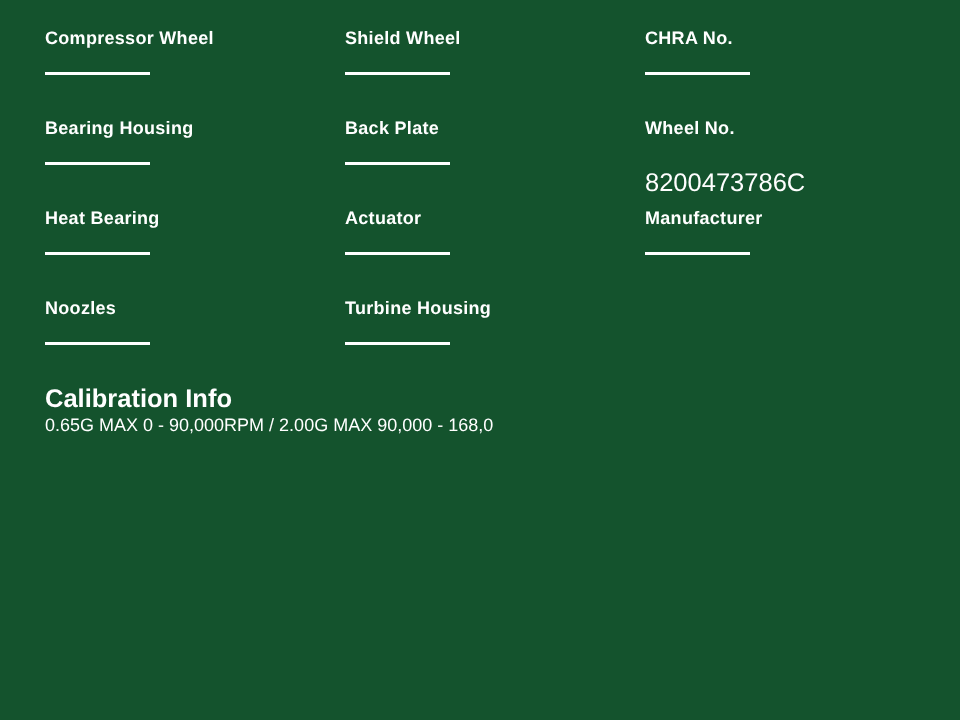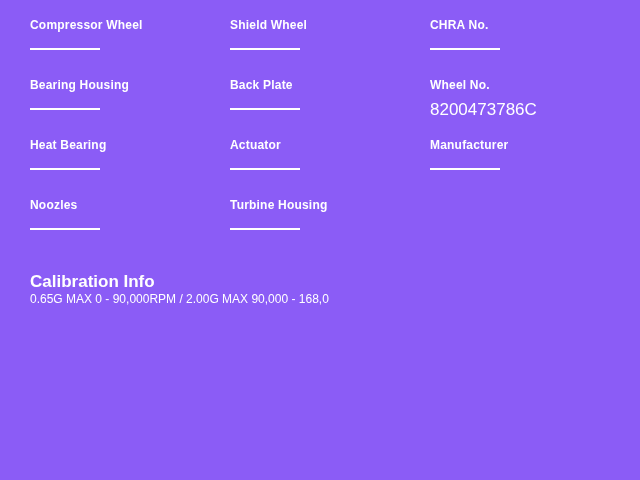--- a/index.html
+++ b/index.html
@@ -8,54 +8,54 @@
     height: 480px;
     background: #000000;
     color: #ffffff;
     font-family: "Liberation Sans", sans-serif;
     overflow: hidden;
     position: relative;
   }
   .screen {
     position: absolute;
     inset: 0;
-    background: #8b5cf6;
+    background: #14532d;
   }
   .fields-grid {
     position: absolute;
     left: 30px;
     top: 18px;
     display: grid;
     grid-template-columns: 200px 200px 200px;
   }
   .field {
     height: 60px;
   }
   .field-label {
     font-size: 12px;
     font-weight: 600;
     line-height: 14px;
     letter-spacing: 0.2px;
   }
   .field-value {
     font-size: 17px;
     font-weight: 400;
-    margin-top: 8px;
+    margin-top: 20px;
     line-height: 20px;
   }
   .underline {
     width: 70px;
     height: 2px;
     background: #ffffff;
     margin-top: 16px;
   }
   .calibration {
     position: absolute;
     left: 30px;
-    top: 272px;
+    top: 256px;
   }
   .calibration-title {
     font-size: 17px;
     font-weight: 600;
     line-height: 20px;
   }
   .calibration-value {
     font-size: 12px;
     font-weight: 400;
     line-height: 14px;

